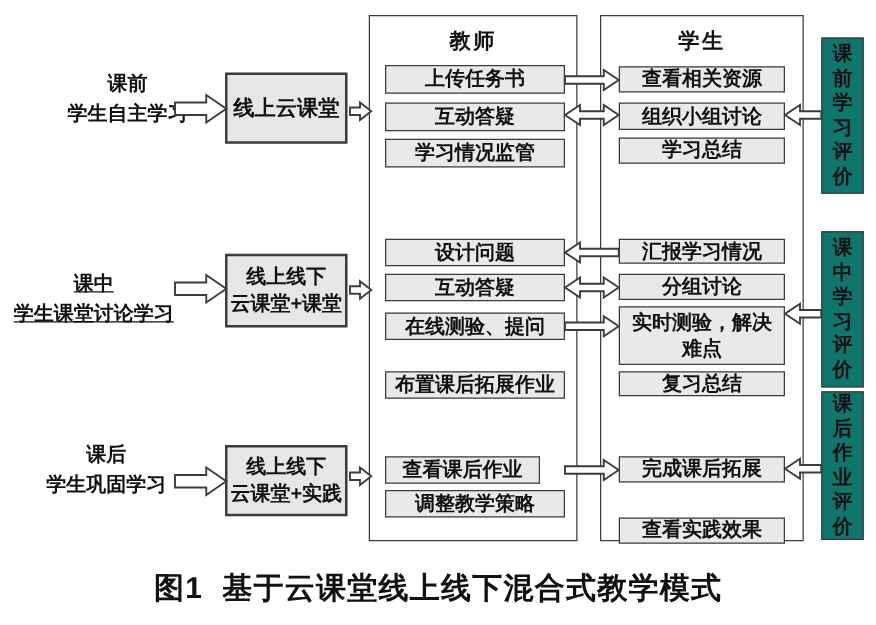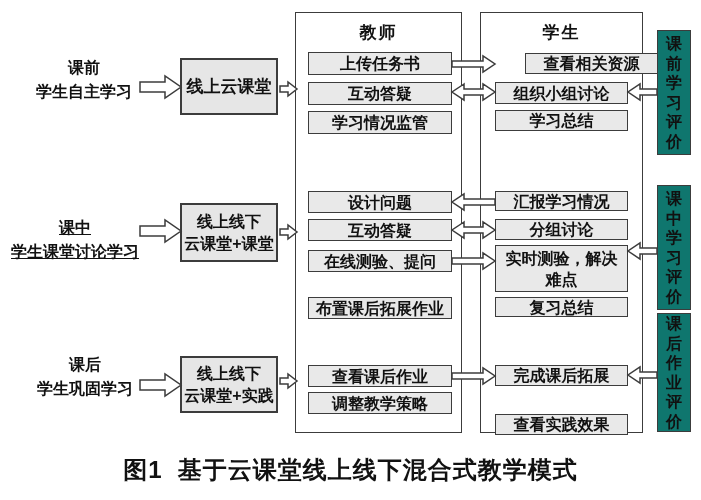--- a/index.html
+++ b/index.html
@@ -46,21 +46,21 @@
   svg.arrows {
     position:absolute; left:0; top:0; pointer-events:none;
   }
   svg.arrows polygon { fill:#ffffff; stroke:#3c3c3c; stroke-width:1.5; }
 </style>
 </head>
 <body>
 
 <div class="canvas">
 
-  <div class="phase-label" style="left:4px; top:56px; width:160px;">
+  <div class="phase-label" style="left:22px; top:56px; width:160px;">
     <div>课前</div>
     <div>学生自主学习</div>
   </div>
   <div class="phase-label" style="left:0px; top:216px; width:150px;text-decoration:underline;">
     <div>课中</div>
     <div>学生课堂讨论学习</div>
   </div>
   <div class="phase-label" style="left:5px; top:353px; width:160px;">
     <div>课后</div>
     <div>学生巩固学习</div>
@@ -85,24 +85,24 @@
     <div class="col-header">学生</div>
   </div>
 
   <div class="box action" style="left:308px; top:52px;  width:144px; height:23px;">上传任务书</div>
   <div class="box action" style="left:308px; top:82px;  width:144px; height:23px;">互动答疑</div>
   <div class="box action" style="left:308px; top:111px; width:144px; height:23px;">学习情况监管</div>
   <div class="box action" style="left:308px; top:191px; width:144px; height:22px;">设计问题</div>
   <div class="box action" style="left:308px; top:219px; width:144px; height:22px;">互动答疑</div>
   <div class="box action" style="left:308px; top:250px; width:144px; height:22px;">在线测验、提问</div>
   <div class="box action" style="left:308px; top:297px; width:144px; height:22px;">布置课后拓展作业</div>
-  <div class="box action" style="left:308px; top:365px; width:144px; height:22px;">查看课后作业</div>
+  <div class="box action" style="left:308px; top:365px; width:124px; height:22px;">查看课后作业</div>
   <div class="box action" style="left:308px; top:392px; width:144px; height:22px;">调整教学策略</div>
 
-  <div class="box action" style="left:525px; top:53px;  width:133px; height:21px;">查看相关资源</div>
+  <div class="box action" style="left:495px; top:53px;  width:133px; height:21px;">查看相关资源</div>
   <div class="box action" style="left:495px; top:82px;  width:133px; height:22px;">组织小组讨论</div>
   <div class="box action" style="left:495px; top:110px; width:133px; height:21px;">学习总结</div>
   <div class="box action" style="left:495px; top:191px; width:133px; height:20px;">汇报学习情况</div>
   <div class="box action" style="left:495px; top:219px; width:133px; height:21px;">分组讨论</div>
   <div class="box action" style="left:495px; top:245px; width:133px; height:47px;">实时测验，解决难点</div>
   <div class="box action" style="left:495px; top:297px; width:133px; height:20px;">复习总结</div>
   <div class="box action" style="left:495px; top:365px; width:133px; height:21px;">完成课后拓展</div>
   <div class="box action" style="left:495px; top:392px; width:133px; height:21px;margin-top:22px;">查看实践效果</div>
 
   <div class="box eval" style="left:657px; top:30px;  width:34px; height:125px;">

